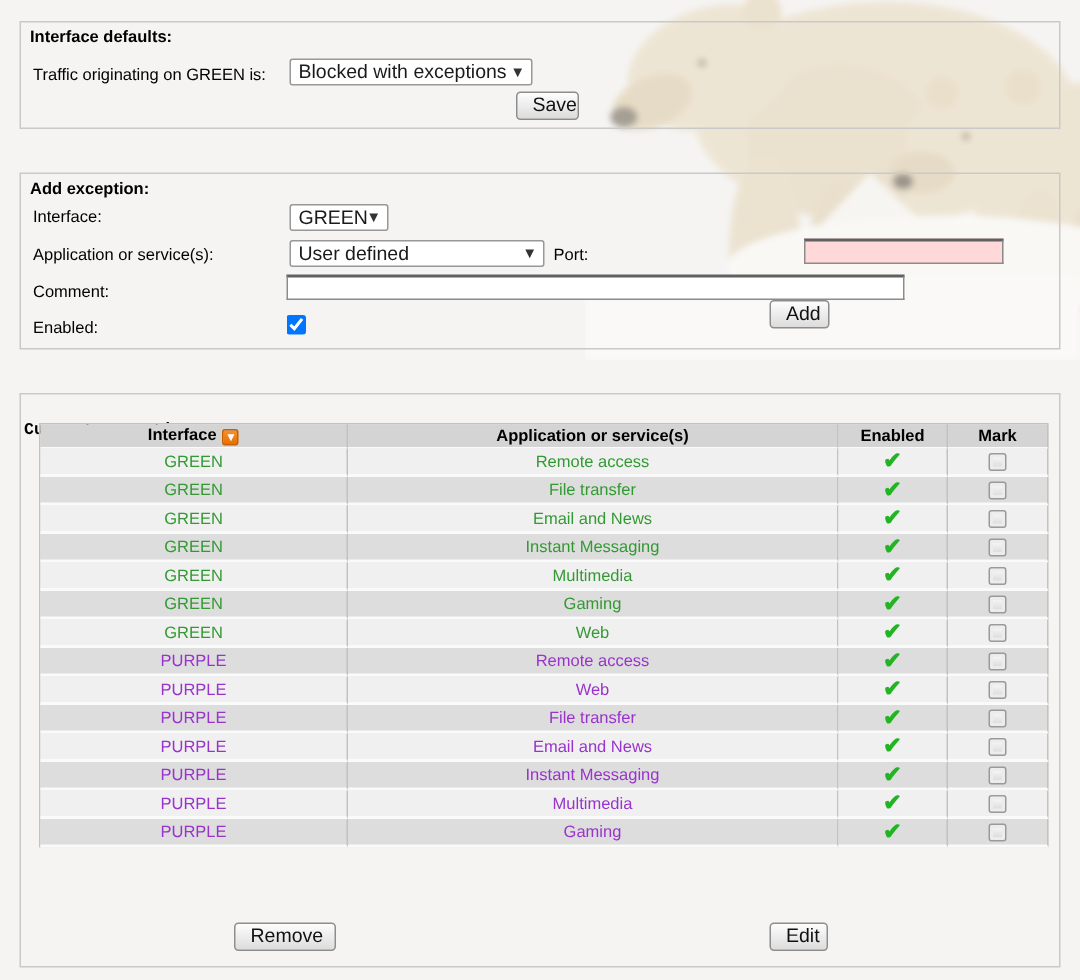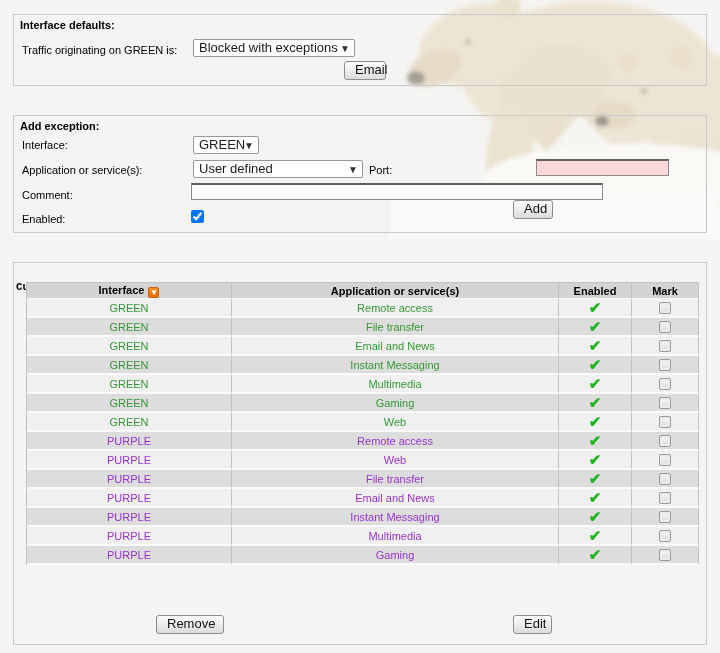--- a/index.html
+++ b/index.html
@@ -122,21 +122,21 @@
   </svg>
 </div>
 
 <div class="box" id="box-defaults">
   <div class="box-title">Interface defaults:</div>
   <div class="form-label" style="left:8px;top:29px;">Traffic originating on GREEN is:</div>
   <div class="select" style="left:179px;top:24px;width:162px;">
     <span>Blocked with exceptions</span>
     <span class="arrow">▼</span>
   </div>
-  <div class="btn" style="left:330px;top:46px;width:42px;">Email</div>
+  <div class="btn" style="left:330px;top:46px;width:42px;">Save</div>
 </div>
 
 <div class="box" id="box-add">
   <div class="box-title">Add exception:</div>
 
   <div class="form-label" style="left:8px;top:23px;">Interface:</div>
   <div class="select" style="left:179px;top:20px;width:66px;">
     <span>GREEN</span>
     <span class="arrow">▼</span>
   </div>

